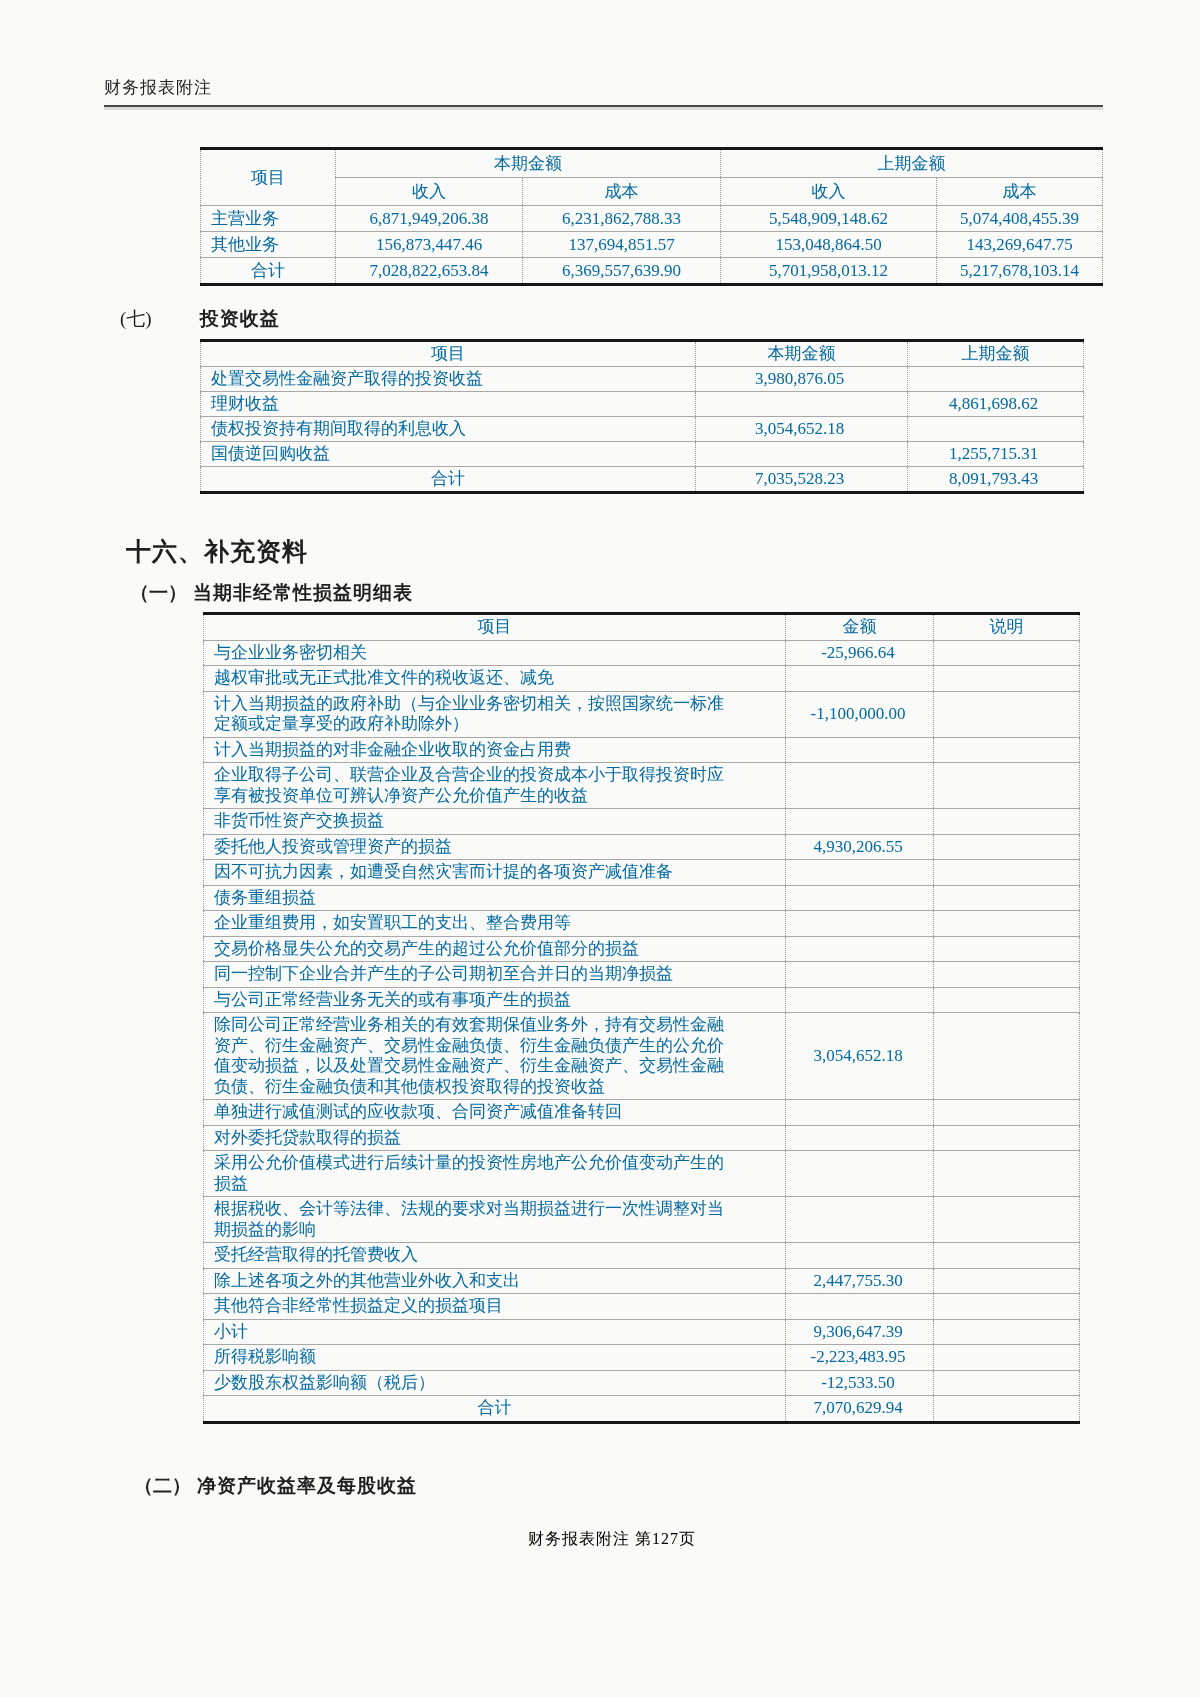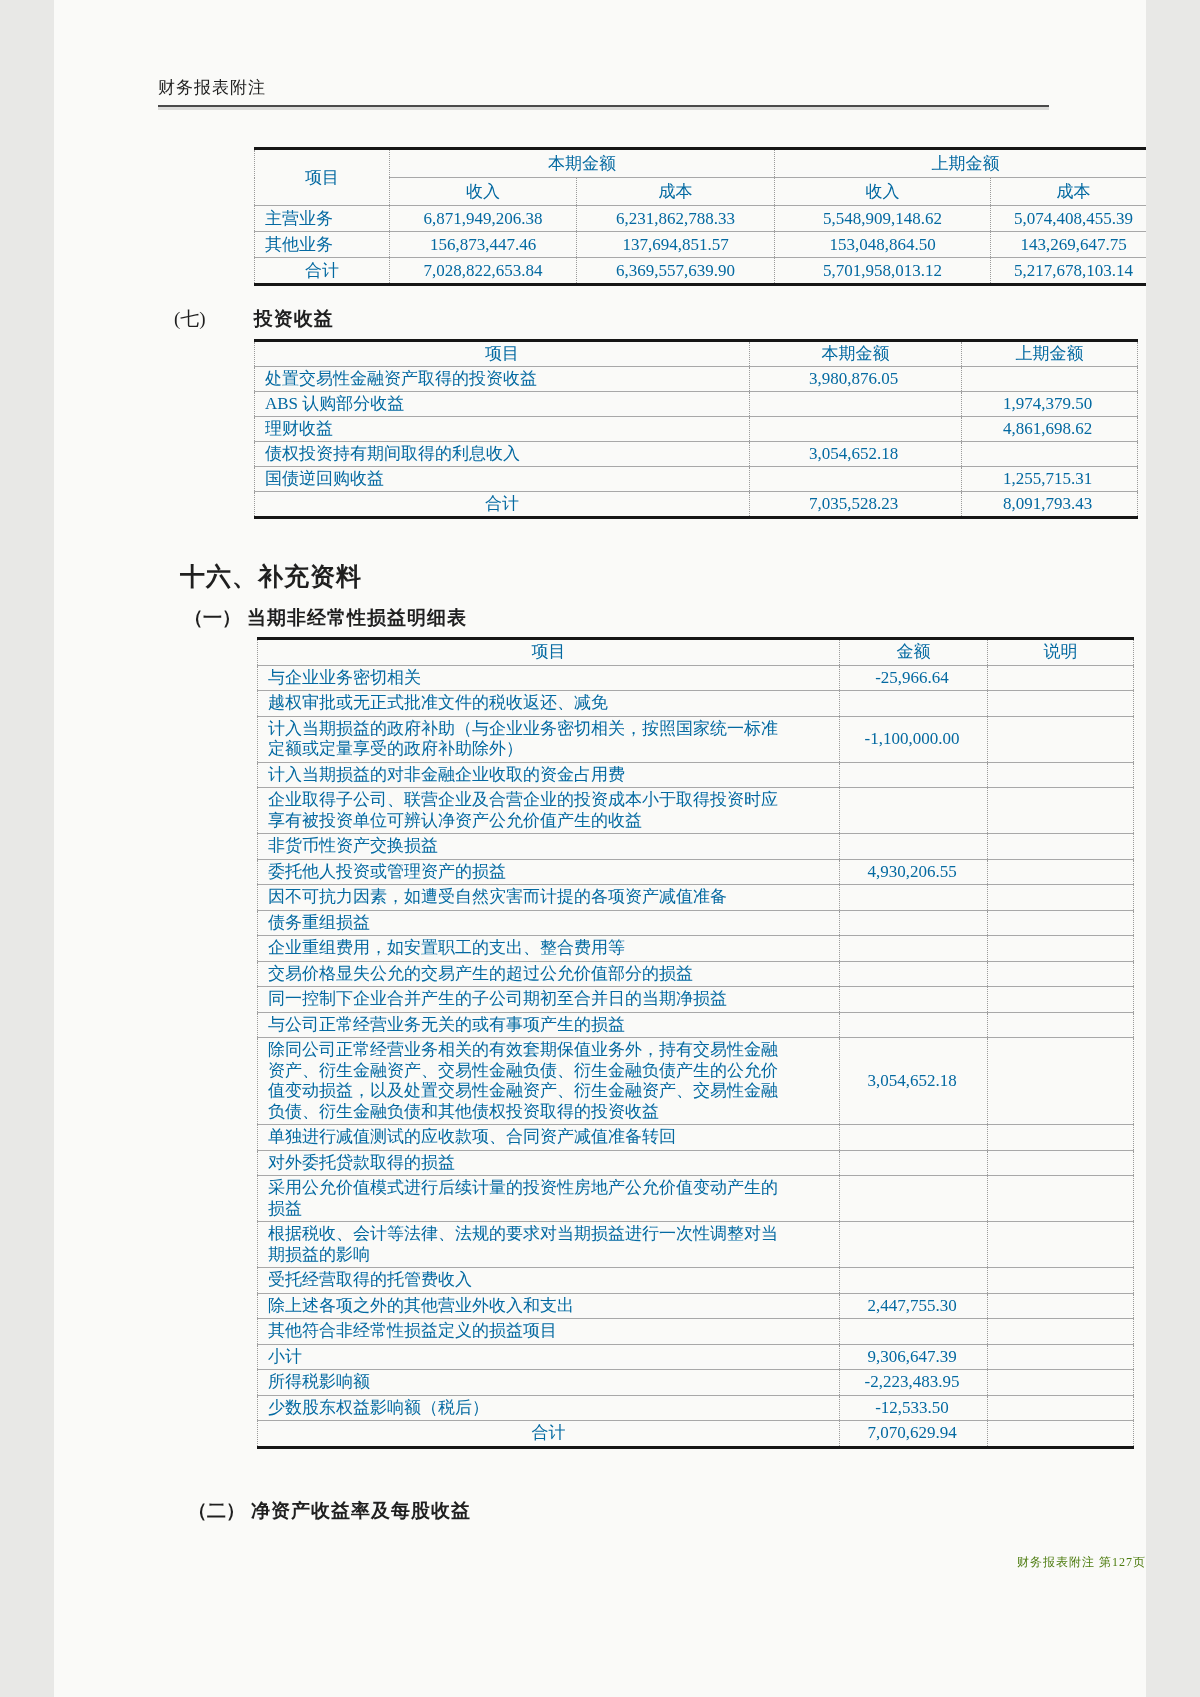--- a/index.html
+++ b/index.html
@@ -1,18 +1,18 @@
 <!DOCTYPE html>
 <html><head>
 <meta charset="utf-8">
 <style>
   html,body { margin:0; padding:0; background:#e8e8e6; }
   .page {
     position:relative;
-    width:1092px; height:1697px;
+    width:1200px; height:1697px;
     margin:0 auto;
     background:#fafaf8;
     font-family:"Liberation Serif","DejaVu Serif",serif;
     color:#1f1f1f;
     overflow:hidden;
   }
   
   .doc-header {
     margin:78px 97px 0 104px;
     padding-bottom:7px;
@@ -61,21 +61,21 @@
   .sub-heading .sub-title { margin-left:6px; letter-spacing:1px;text-align:right; }
   
   .t3 { margin:8px 0 0 203px; width:876px; }
   .t3 th { text-align:center; padding:2px 10px; line-height:20.5px; }
   .t3 td { line-height:20.5px; padding:2px 10px; }
   .t3 td.item { padding-right:46px; }
   .t3 td.num { padding-right:13px; }
   
   .doc-footer {
     margin-top:32px; padding-left:24px;
-    text-align:right; font-size:12px; color:#4d7c0f;
+    text-align:center; font-size:16px; color:#000000;
     letter-spacing:1px;
   }
 </style>
 </head>
 <body>
 
 <div class="page">
 
   <div class="doc-header">
     <span>财务报表附注</span>
@@ -149,25 +149,20 @@
       </tr>
     </thead>
     <tbody>
 
         <tr>
           <td class="item">处置交易性金融资产取得的投资收益</td>
           <td class="num">3,980,876.05</td>
           <td class="num"></td>
         </tr>
 
-        <tr>
-          <td class="item">ABS 认购部分收益</td>
-          <td class="num"></td>
-          <td class="num">1,974,379.50</td>
-        </tr>
 
         <tr>
           <td class="item">理财收益</td>
           <td class="num"></td>
           <td class="num">4,861,698.62</td>
         </tr>
 
         <tr>
           <td class="item">债权投资持有期间取得的利息收入</td>
           <td class="num">3,054,652.18</td>

